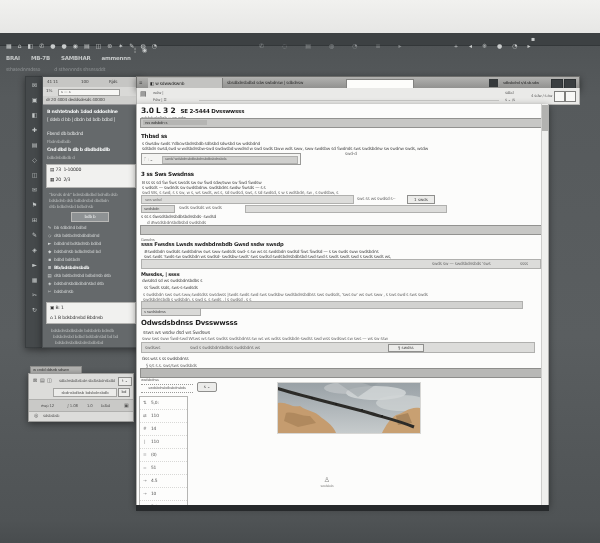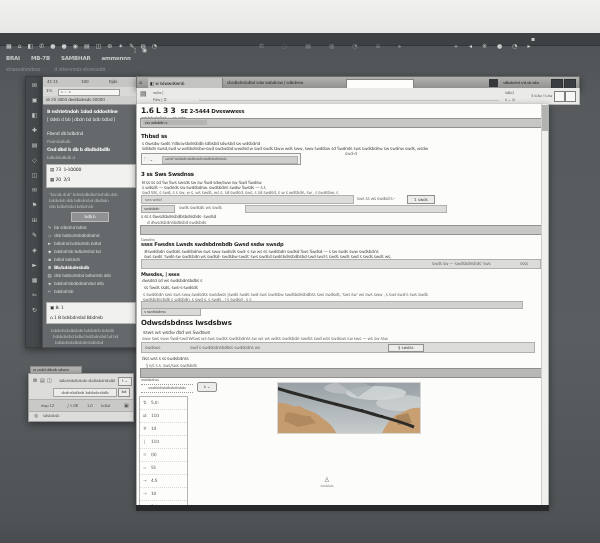--- a/index.html
+++ b/index.html
@@ -225,21 +225,21 @@
     <span class="tbt abs t" style="left:16px;top:8px;width:40px;">Fdw |  ≣</span>
     <span class="abs" style="left:62px;top:12px;width:300px;height:1px;background:#c7c7c5;"></span>
     <span class="tbt abs t" style="left:368px;top:1px;width:24px;">sdbd</span>
     <span class="tbt abs t" style="left:368px;top:8px;width:24px;">s ⌄ /s</span>
     <span class="tbt abs t" style="left:394px;top:4px;width:22px;">4 sdw / s.sw</span>
     <span class="tbbtn abs" style="left:417px;"></span>
     <span class="tbbtn abs" style="left:428px;"></span>
   </div>
 
   <div id="mcontent" class="abs win soft">
-    <div class="h1 abs t" style="left:4px;top:2px;width:300px;"><span>1.6 L 3 3</span>&nbsp;&nbsp;<span style="font-size:5.5px;">SE 2-5444  Dvsswwsss</span></div>
+    <div class="h1 abs t" style="left:4px;top:2px;width:300px;"><span>3.0 L 3 2</span>&nbsp;&nbsp;<span style="font-size:5.5px;">SE 2-5444  Dvsswwsss</span></div>
     <div class="p d abs t" style="left:4px;top:11px;width:120px;font-size:3.8px;">wdsbdnsbdbsb — sw wdw</div>
     <div class="gb abs" style="left:3px;top:14px;width:403px;height:8px;">
       <span class="abs t" style="left:2px;top:1px;width:60px;font-size:3.8px;color:#333;background:#b5b5b3;padding:0 2px;">rss wdsbdn s</span>
     </div>
     <div class="h2 abs t" style="left:4px;top:29px;width:120px;">Thbsd ss</div>
     <div class="p abs t" style="left:5px;top:37px;width:245px;">s Gwsdw swds Ydbcwsbdnsbdb sdbsbd sdwsbd sw wdsbdnd</div>
     <div class="p abs t" style="left:5px;top:42px;width:398px;">sdsbdn swsd,swd w wdsbdnsbw-swd swdwsbd wwdnd w swd swds Dww wds sww, sww swdsbw sd Swdnds sws swdsbdnw sw swdnw swds, wsdw</div>
     <div class="p d abs t" style="left:208px;top:46.5px;width:30px;">swd-d</div>
     <div class="abs" style="left:4px;top:49px;width:158px;height:10px;background:#f4f4f2;border:1px solid #9a9a98;">
       <span class="abs t" style="left:2px;top:2px;width:14px;font-size:4.5px;color:#555;">🗀 ⌄</span>
@@ -270,21 +270,21 @@
       <span class="p d abs t" style="left:290px;top:1px;width:80px;">swds sw  —  swdsbdnsbds  'sws</span>
       <span class="p d abs t" style="left:378px;top:1px;width:18px;">ssss</span>
     </div>
     <div class="h2 abs t" style="left:4px;top:167px;width:90px;font-size:5px;">Mwsdss, | ssss</div>
     <div class="p abs t" style="left:5px;top:174px;width:150px;">dwsdsd sd ws swdsbdnsbdbs s</div>
     <div class="p abs t" style="left:7px;top:181px;width:130px;">ss Swds ssds, sws-s-swdsds</div>
     <div class="p d abs t" style="left:6px;top:188px;width:395px;">s swdsbdn  sws sws  sww,swdsdss  swsdwss |swds  swds swd  sws swdsbw swdsbdnsbdbss sws swdsds, 'sws sw' ws sws sww ,  s sws  swd s sws swds</div>
     <div class="p d abs t" style="left:6px;top:193px;width:300px;">swdsbdnsbdb s wdsbdn, s swd s, s swds , | s swdsd , s s</div>
     <div class="gf abs" style="left:4px;top:197px;width:380px;height:6px;background:#d2d2d0;"></div>
     <div class="chip abs t" style="left:4px;top:204px;width:56px;height:6px;line-height:6px;">s  swdsbdnss</div>
-    <div class="h3 abs t" style="left:4px;top:215px;width:200px;">Odwsdsbdnss  Iwsdsbws</div>
+    <div class="h3 abs t" style="left:4px;top:215px;width:200px;">Odwsdsbdnss  Dvsswwsss</div>
     <div class="p abs t" style="left:6px;top:226px;width:160px;font-size:4.8px;">ssws ws wsdw dsd ws Swdsws</div>
     <div class="p d abs t" style="left:5px;top:232px;width:400px;">sww  sws   sww Swd-swd Wsws ws  sws swdss swdsbdnss  sw  ws ws wdss  swdsbdn-swdss  swd wss   swdsws  sw sws  — ws sw ssw</div>
     <div class="gf abs" style="left:4px;top:238px;width:392px;height:9px;">
       <span class="p d abs t" style="left:3px;top:1.5px;width:30px;">swdsws</span>
       <span class="p d abs t" style="left:48px;top:1.5px;width:130px;">swd s swdsbdnsbdbss swdsbdns   ws</span>
       <span class="cbtn abs" style="left:246px;top:1px;width:34px;height:6px;line-height:6px;">§  swdss</span>
     </div>
     <div class="p abs t" style="left:5px;top:252px;width:140px;">Gss wss  s  ss swdsbdnss</div>
     <div class="p d abs t" style="left:9px;top:259px;width:180px;">§  s/s  s.s.  sws/sws swdsbds</div>
     <div class="abs" style="left:3px;top:264px;width:400px;height:8px;background:#b8b8b6;border:1px solid #8e8e8c;"></div>

